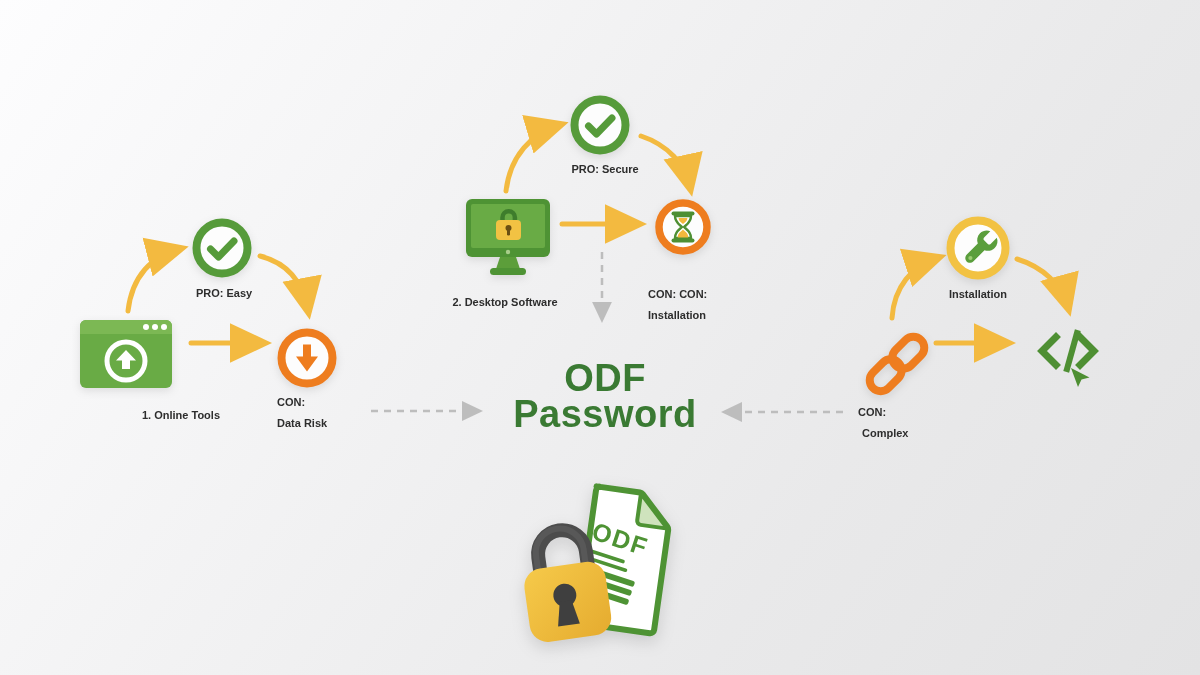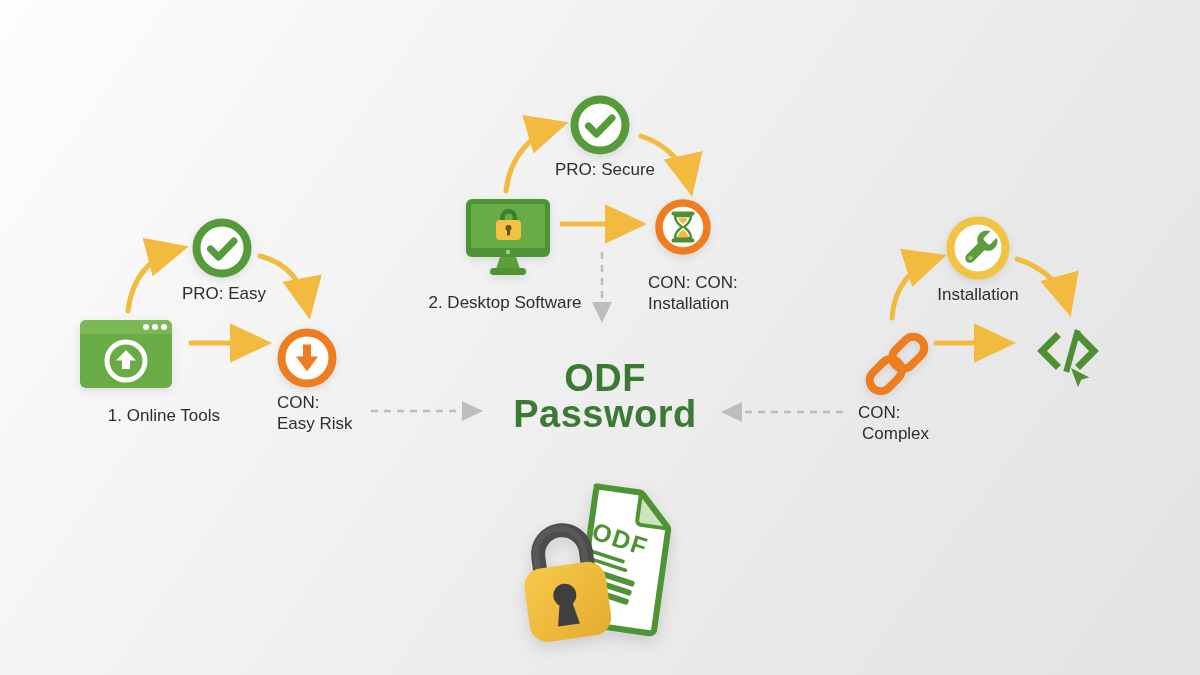--- a/index.html
+++ b/index.html
@@ -6,21 +6,21 @@
   .canvas{
     position:relative;
     width:1200px;height:675px;
     overflow:hidden;
     background:linear-gradient(125deg,#fdfdfe 0%,#f2f2f3 38%,#e9e9ea 70%,#e3e3e4 100%);
     font-family:"Liberation Sans",sans-serif;
     color:#2d2d2d;
   }
   .abs{position:absolute;}
   .lbl{
-    font-size:17px;font-weight:400;color:#2d2d2d;line-height:21px;
+    font-size:11px;font-weight:700;color:#2d2d2d;line-height:21px;
     white-space:nowrap;
   }
   .lbl.center{text-align:center;}
   .title{
     left:455px;top:360px;width:300px;
     text-align:center;
     font-size:38px;font-weight:800;line-height:36px;
     color:#3a7a33;letter-spacing:0.5px;
   }
   .title span{display:block;}
@@ -76,21 +76,21 @@
     <path d="M18.5,31 l8,8 L42,23" stroke="#569b3a" stroke-width="7" fill="none" stroke-linecap="round" stroke-linejoin="round"></path>
   </svg>
   <div class="abs lbl center" style="left:160px;top:283px;width:128px;">PRO: Easy</div>
 
   <svg class="abs icon-shadow" style="left:277px;top:328px;" width="60" height="60" viewBox="0 0 60 60">
     <circle cx="30" cy="30" r="25.5" fill="#fdfdfd" stroke="#ee7d1f" stroke-width="8"></circle>
     <path d="M26,16.5 h8 v12 h7 L30,43.5 19,28.5 h7 z" fill="#ee7d1f"></path>
   </svg>
   <div class="abs lbl" style="left:277px;top:392px;">
     <span style="display:block">CON:</span>
-    <span style="display:block">Easy Risk</span>
+    <span style="display:block">Data Risk</span>
   </div>
 
   <svg class="abs icon-shadow" style="left:570px;top:95px;" width="60" height="60" viewBox="0 0 60 60">
     <circle cx="30" cy="30" r="25.5" fill="#fdfdfd" stroke="#569b3a" stroke-width="8"></circle>
     <path d="M18.5,31 l8,8 L42,23" stroke="#569b3a" stroke-width="7" fill="none" stroke-linecap="round" stroke-linejoin="round"></path>
   </svg>
   <div class="abs lbl center" style="left:540px;top:159px;width:130px;">PRO: Secure</div>
 
   <svg class="abs icon-shadow" style="left:464px;top:199px;" width="88" height="78" viewBox="0 0 88 78">
     <rect x="2" y="0" width="84" height="58" rx="6" fill="#4e9334"></rect>
@@ -106,21 +106,21 @@
   <div class="abs lbl center" style="left:415px;top:292px;width:180px;">2. Desktop Software</div>
 
   <svg class="abs icon-shadow" style="left:655px;top:199px;" width="56" height="56" viewBox="0 0 56 56">
     <circle cx="28" cy="28" r="24" fill="#fdfdfd" stroke="#ee7d1f" stroke-width="7.5"></circle>
     <path d="M20,17 h16 c0,6.5 -4.5,8.5 -7,11 c2.5,2.5 7,4.5 7,11 h-16 c0,-6.5 4.5,-8.5 7,-11 c-2.5,-2.5 -7,-4.5 -7,-11 z" fill="#ffffff" stroke="#4e8f33" stroke-width="2.4"></path>
     <path d="M28,30.5 c1.8,1.8 5.3,3.5 5.3,8 h-10.6 c0,-4.5 3.5,-6.2 5.3,-8 z" fill="#f3b83d"></path>
     <path d="M23.6,19 h8.8 c0,3 -2.4,4.4 -4.4,5.9 c-2,-1.5 -4.4,-2.9 -4.4,-5.9 z" fill="#f3b83d"></path>
     <rect x="16.5" y="12.5" width="23" height="4" rx="2" fill="#4e8f33"></rect>
     <rect x="16.5" y="39.5" width="23" height="4" rx="2" fill="#4e8f33"></rect>
   </svg>
-  <div class="abs lbl" style="left:648px;top:272px;">
+  <div class="abs lbl" style="left:648px;top:284px;">
     <span style="display:block">CON: CON:</span>
     <span style="display:block">Installation</span>
   </div>
 
   <svg class="abs icon-shadow" style="left:946px;top:216px;" width="64" height="64" viewBox="0 0 64 64">
     <circle cx="32" cy="32" r="27.5" fill="#fdfdfd" stroke="#f2c243" stroke-width="8"></circle>
     <path d="M20.8,45.7 c-2,-2 -2,-5.2 0,-7.2 l11,-11 c-1.3,-3.4 -0.6,-7.4 2.2,-10.2 c2.8,-2.8 6.9,-3.5 10.3,-2.1 l-6.2,6.2 c-0.8,0.8 -0.8,2 0,2.8 l3.7,3.7 c0.8,0.8 2,0.8 2.8,0 l6.2,-6.2 c1.4,3.4 0.7,7.5 -2.1,10.3 c-2.8,2.8 -6.8,3.5 -10.2,2.2 l-11,11 c-2,2 -5.2,2 -7.2,0 z" fill="#5a9e3c"></path>
     <circle cx="24.4" cy="42" r="2.1" fill="#9bcb72"></circle>
   </svg>
   <div class="abs lbl center" style="left:908px;top:284px;width:140px;">Installation</div>

